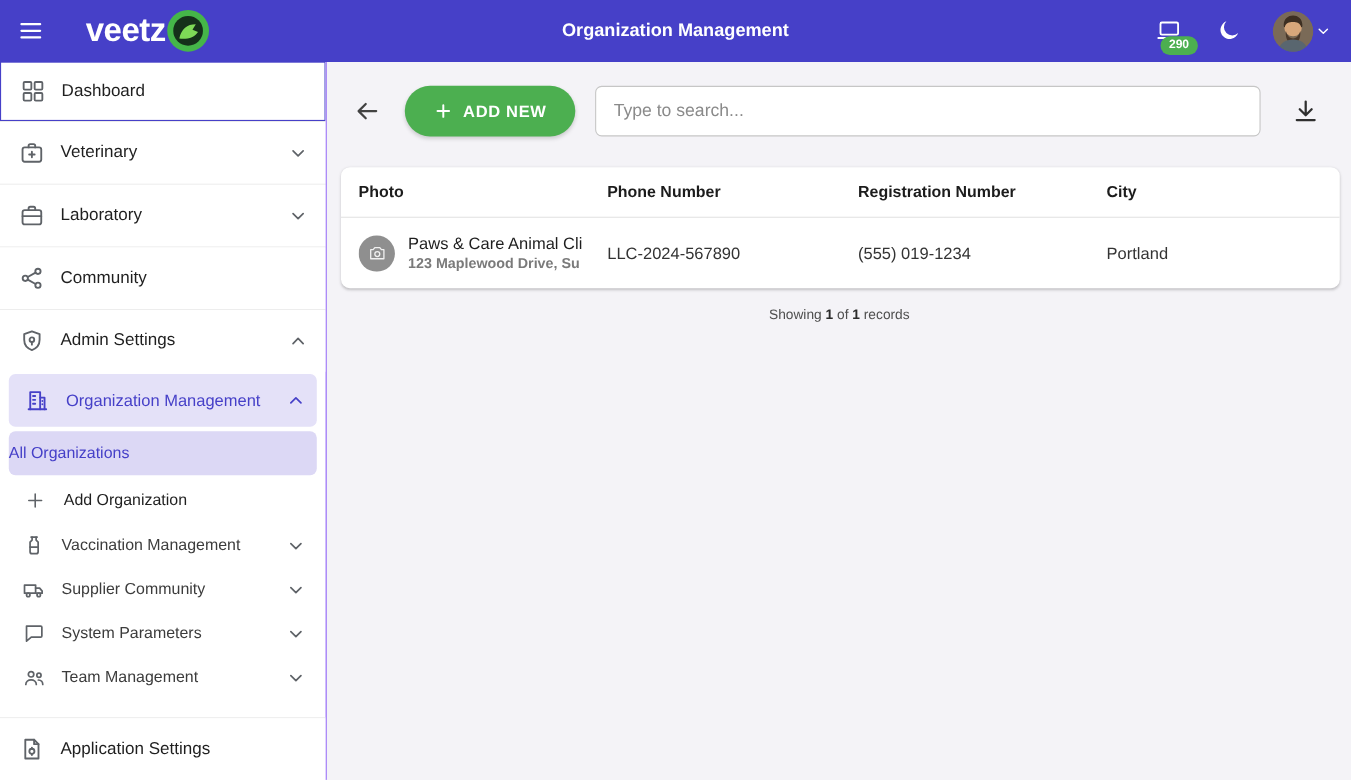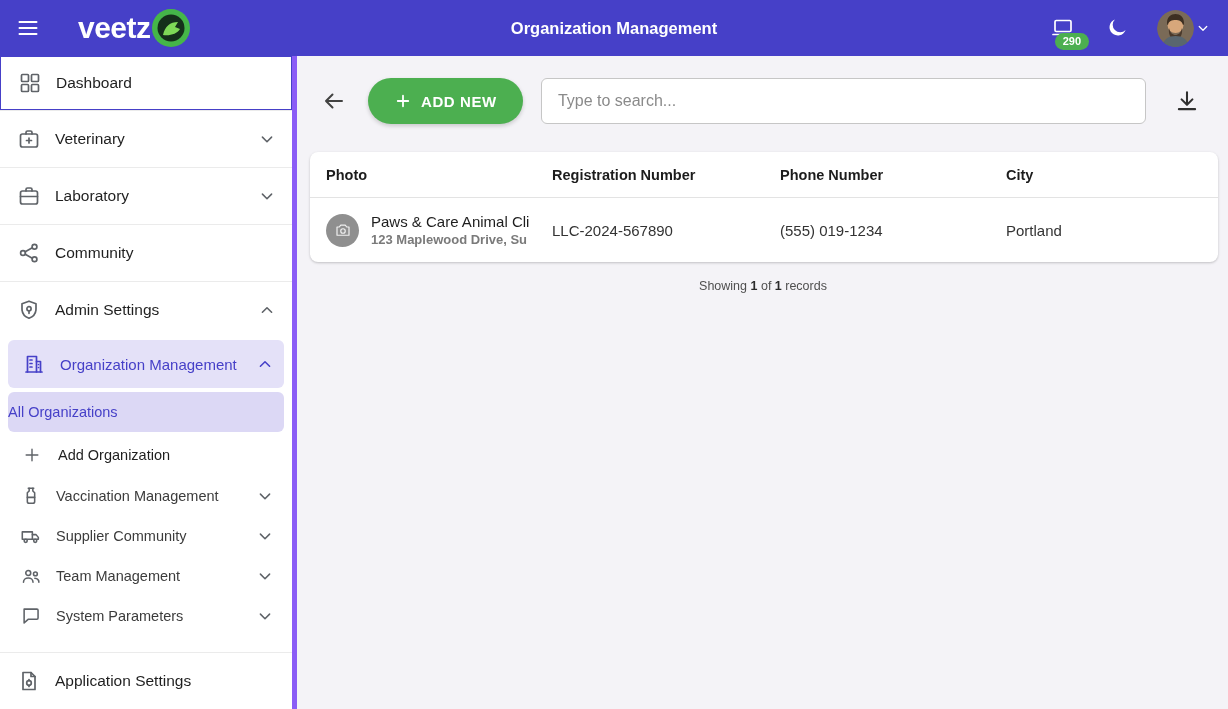--- a/index.html
+++ b/index.html
@@ -18,21 +18,21 @@
   .topbar-right { margin-left: auto; display: flex; align-items: center; gap: 24px; padding-right: 14px; }
   .device-btn { position: relative; background: none; border: none; cursor: pointer; padding: 4px; display:flex; }
   .badge { position: absolute; right: -10px; bottom: -6px; background: #4caf50; color: #fff;
            font-size: 11px; font-weight: bold; padding: 2px 8px; border-radius: 9px; line-height: 1.2;
            font-family: "Liberation Sans", sans-serif; }
   .moon-btn, .avatar-btn { background: none; border: none; cursor: pointer; display: flex; align-items: center; padding: 2px; }
   .avatar { width: 37px; height: 37px; border-radius: 50%; overflow: hidden; display: block; }
 
   
   .sidebar { position: fixed; top: 56px; left: 0; width: 297px; height: 653px;
-             background: #fff; border-right: 5px solid #8b5cf6; display: flex; flex-direction: column;
+             background: #fff; border-right: 1px solid #8b5cf6; display: flex; flex-direction: column;
              z-index: 10; overflow: hidden; }
   .side-item { display: flex; align-items: center; gap: 14px; min-height: 56px; padding: 0 14px 0 17px;
                font-size: 15.5px; color: #1f1f1f; cursor: pointer; background: #fff; }
   .side-item .icn { color: #5f6368; flex: 0 0 auto; }
   .side-item .chev { margin-left: auto; color: #5f6368; }
   .divider { border-top: 1px solid #ebebeb; }
   .side-item.focused { min-height: 54px; border: 1px solid #4640c8; }
   .side-sub { min-height: 48px; margin: 2px 8px; padding: 0 8px 0 14px; border-radius: 6px; font-size: 15px; }
   .side-sub.active-parent { background: #e4e1f8; color: #4640c8; }
   .side-sub.active-parent .icn, .side-sub.active-parent .chev { color: #4640c8; }
@@ -230,36 +230,36 @@
         <circle cx="16.6" cy="17.3" r="1.7"></circle>
       </svg>
     <span>Supplier Community</span>
     <svg class="icn chev" viewBox="0 0 24 24">
         <path d="M7 10l5 5 5-5"></path>
       </svg>
   </div>
 
   <div class="side-item side-group">
     <svg class="icn" viewBox="0 0 24 24">
+        <path d="M4.5 4.5h14a1.2 1.2 0 011.2 1.2v8.6a1.2 1.2 0 01-1.2 1.2H9.2L4.5 19.5z"></path>
+      </svg>
+    <span>System Parameters</span>
+    <svg class="icn chev" viewBox="0 0 24 24">
+        <path d="M7 10l5 5 5-5"></path>
+      </svg>
+  </div>
+
+  <div class="side-item side-group">
+    <svg class="icn" viewBox="0 0 24 24">
         <circle cx="9" cy="8.7" r="2.7"></circle>
         <path d="M3.8 18.8c0-2.9 2.4-4.6 5.2-4.6s5.2 1.7 5.2 4.6"></path>
         <circle cx="16.8" cy="9.7" r="2.1"></circle>
         <path d="M16.2 14.4c2.5.2 4.4 1.8 4.4 4.4"></path>
       </svg>
     <span>Team Management</span>
-    <svg class="icn chev" viewBox="0 0 24 24">
-        <path d="M7 10l5 5 5-5"></path>
-      </svg>
-  </div>
-
-  <div class="side-item side-group">
-    <svg class="icn" viewBox="0 0 24 24">
-        <path d="M4.5 4.5h14a1.2 1.2 0 011.2 1.2v8.6a1.2 1.2 0 01-1.2 1.2H9.2L4.5 19.5z"></path>
-      </svg>
-    <span>System Parameters</span>
     <svg class="icn chev" viewBox="0 0 24 24">
         <path d="M7 10l5 5 5-5"></path>
       </svg>
   </div>
 
   <div class="bottom-wrap">
     <div class="side-item">
       <svg class="icn" viewBox="0 0 24 24">
           <path d="M6 3.5h8l4 4v13H6z"></path>
           <path d="M14 3.5v4h4"></path>
@@ -290,22 +290,22 @@
       <svg class="icn" style="width:26px;height:26px;stroke-width:1.9" viewBox="0 0 24 24">
           <path d="M12 4v11M7 10.5l5 5 5-5"></path>
           <path d="M4.5 19.5h15"></path>
         </svg>
     </button>
   </div>
 
   <section class="card">
     <div class="thead">
       <div>Photo</div>
+      <div>Phone Number</div>
       <div>Registration Number</div>
-      <div>Phone Number</div>
       <div>City</div>
     </div>
     <div class="trow">
       <div class="photo-cell">
         <span class="org-avatar">
           <svg class="icn" style="width:18px;height:18px;stroke:#f0f0f0;stroke-width:1.6" viewBox="0 0 24 24">
               <path d="M4 8h3l2-2.5h6L17 8h3v11H4z"></path>
               <circle cx="12" cy="13.3" r="3"></circle>
             </svg>
         </span>

